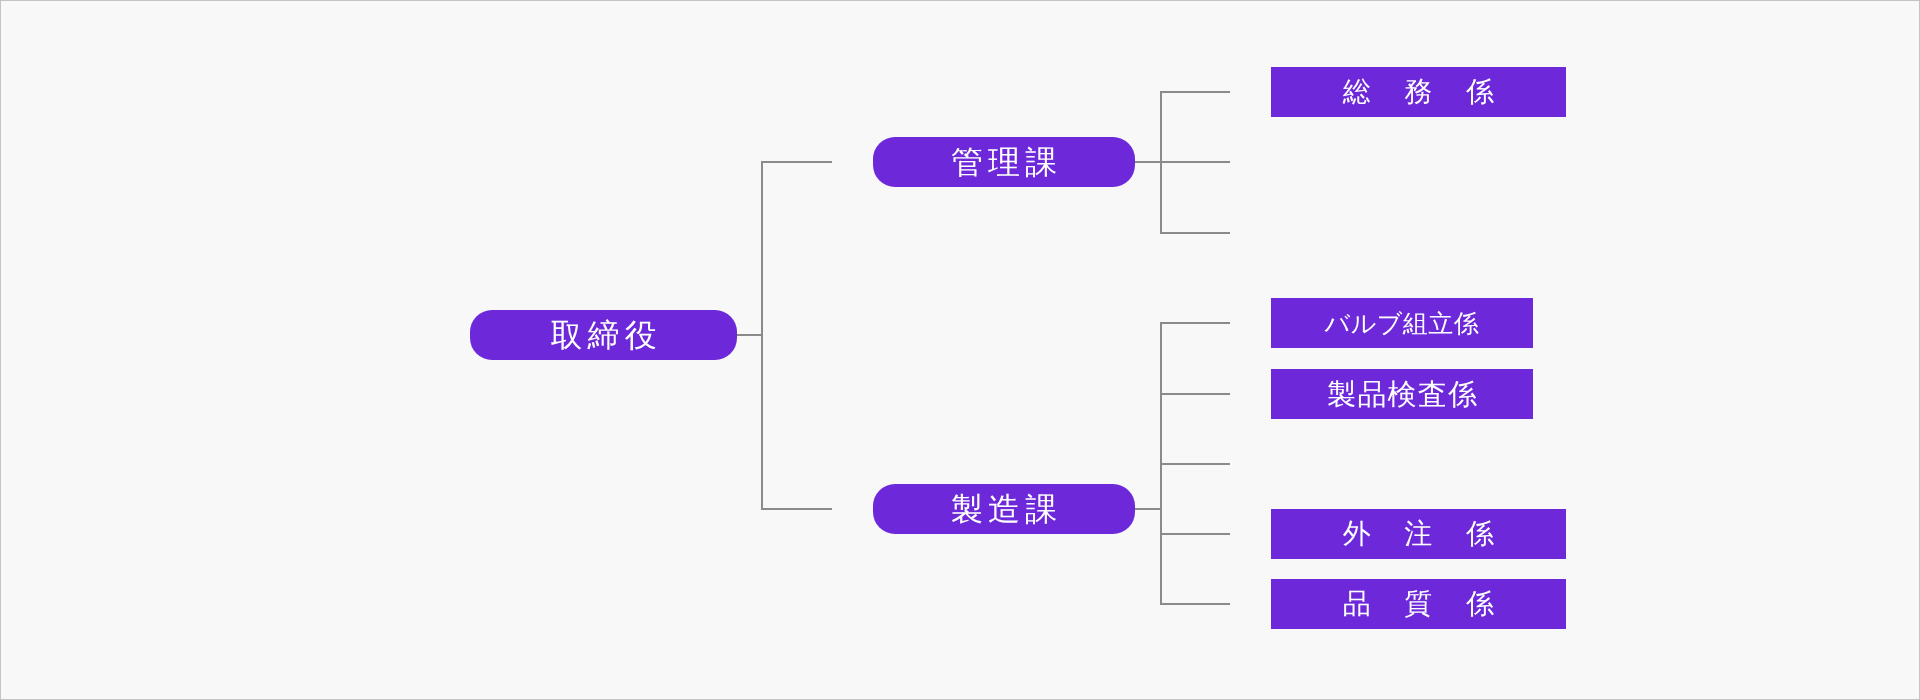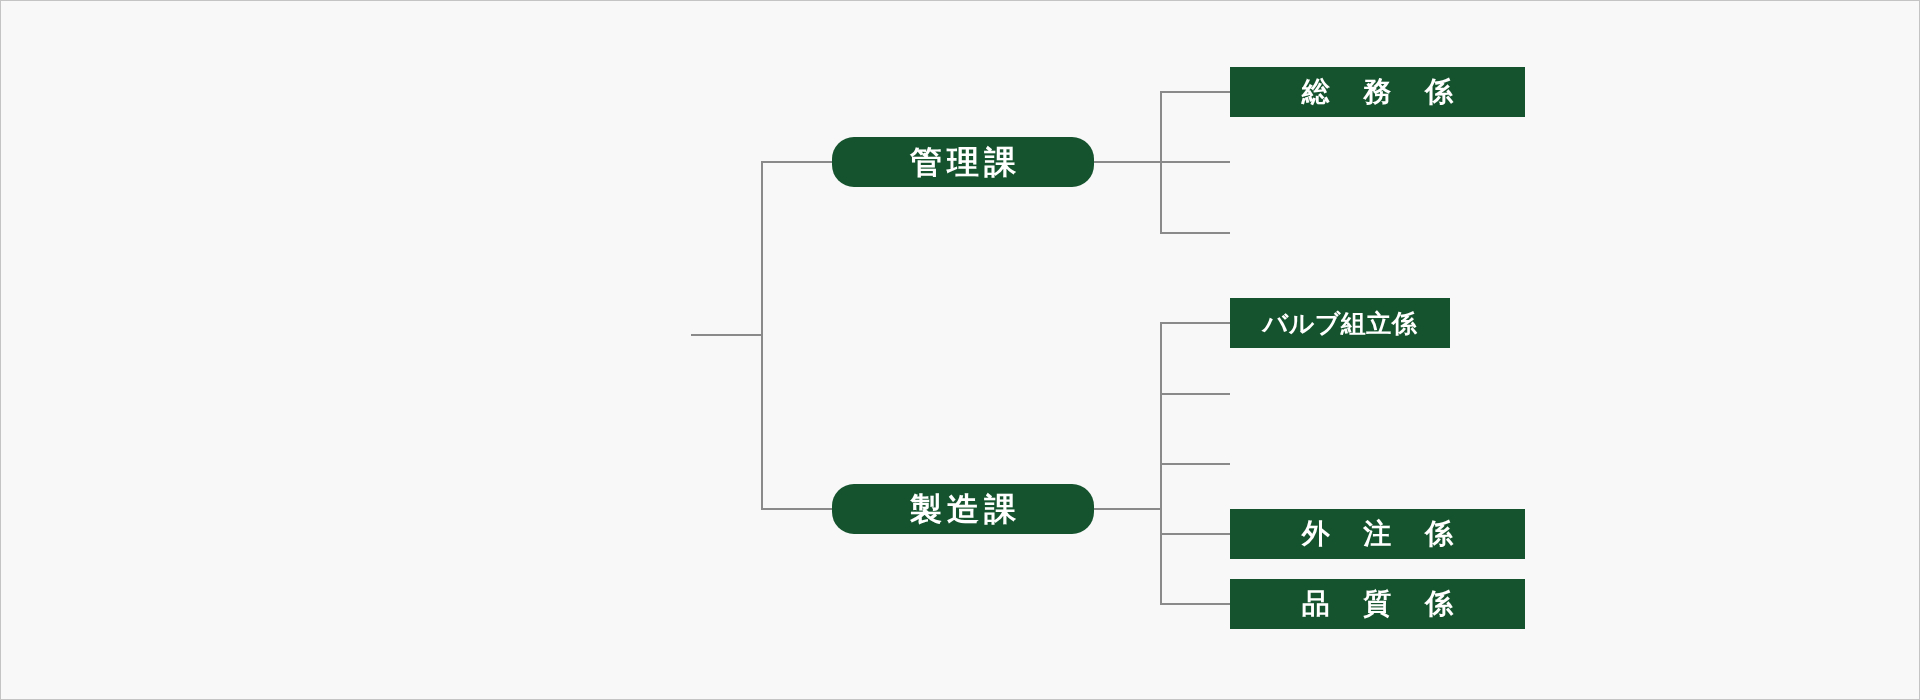--- a/index.html
+++ b/index.html
@@ -11,28 +11,29 @@
     position: relative;
     width: 1920px;
     height: 700px;
     background: #f8f8f8;
     border: 1px solid #c4c4c4;
     box-sizing: border-box;
     overflow: hidden;
   }
   .node {
     position: absolute;
-    background: #14532d;
+    background: #6d28d9;
     color: #ffffff;
     display: flex;
     align-items: center;
     justify-content: center;
-    font-weight: 700;
+    font-weight: 400;
     white-space: nowrap;
     line-height: 1;
+    margin-left: 41px;
   }
   .lvl {            
     font-size: 32px;
     letter-spacing: 0.16em;
     padding-left: 0.16em;
     border-radius: 22px;
   }
   .leaf { font-size: 28px; }
   .spread {         
     letter-spacing: 1.2em;
@@ -70,23 +71,25 @@
   <div class="line" style="left:1159px;top:231px;width:70px;height:2px"></div>
 
   <div class="line" style="left:1088px;top:507px;width:71px;height:2px"></div>
   <div class="line" style="left:1159px;top:321px;width:2px;height:283px"></div>
   <div class="line" style="left:1159px;top:321px;width:70px;height:2px"></div>
   <div class="line" style="left:1159px;top:392px;width:70px;height:2px"></div>
   <div class="line" style="left:1159px;top:462px;width:70px;height:2px"></div>
   <div class="line" style="left:1159px;top:532px;width:70px;height:2px"></div>
   <div class="line" style="left:1159px;top:602px;width:70px;height:2px"></div>
 
+  <div class="node lvl" style="left:428px;top:309px;width:262px;height:50px">取締役</div>
 
   <div class="node lvl" style="left:831px;top:136px;width:257px;height:50px">管理課</div>
   <div class="node lvl" style="left:831px;top:483px;width:257px;height:50px">製造課</div>
 
   <div class="node leaf spread" style="left:1229px;top:66px;width:261px;height:50px">総務係</div>
 
-  <div class="node leaf long" style="left:1229px;top:297px;width:219px;height:50px">バルブ組立係</div>
+  <div class="node leaf long" style="left:1229px;top:297px;width:261px;height:50px">バルブ組立係</div>
+  <div class="node leaf mid" style="left:1229px;top:368px;width:261px;height:50px">製品検査係</div>
   <div class="node leaf spread" style="left:1229px;top:578px;width:261px;height:50px">品質係</div>
   <div class="node leaf spread" style="left:1229px;top:508px;width:261px;height:50px">外注係</div>
 
 </div>
 
 </body></html>

